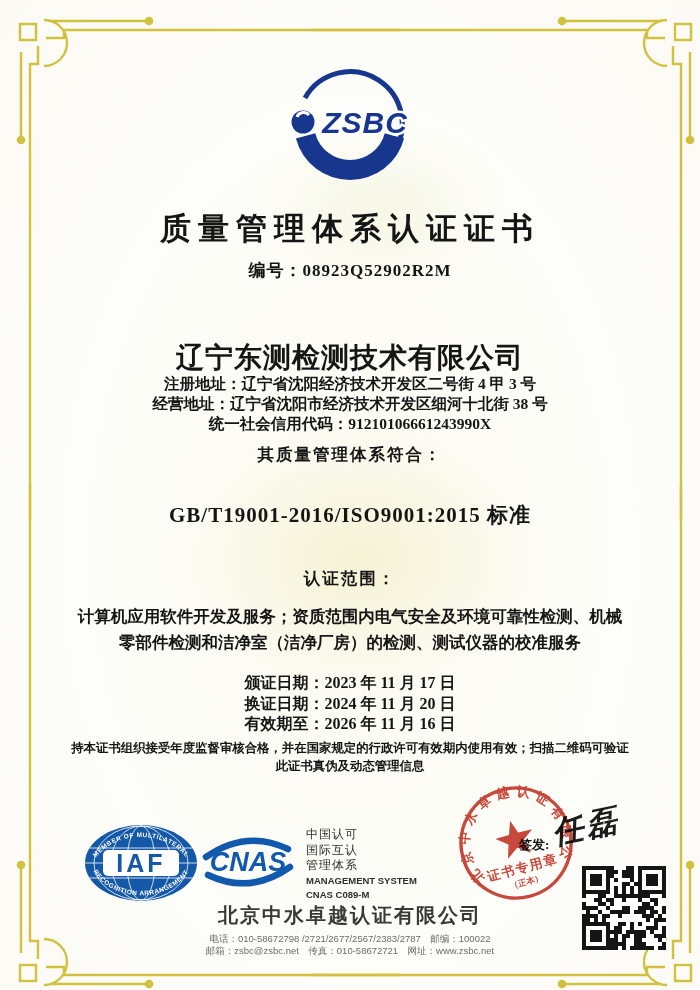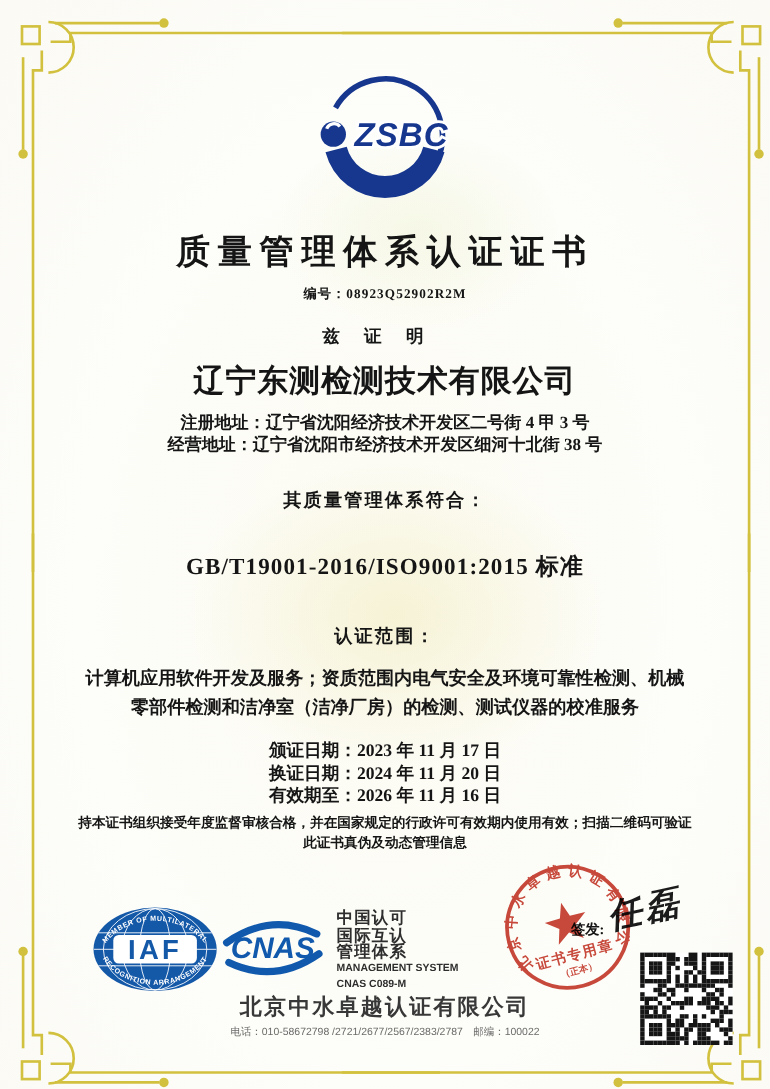--- a/index.html
+++ b/index.html
@@ -7,44 +7,44 @@
         background:radial-gradient(ellipse at 50% 55%, #fcfbf2 0%, #fdfdf9 55%, #fbfaf5 100%);
         font-family:"Liberation Serif","DejaVu Serif",serif;color:#151515;}
   .abs{position:absolute;left:0;width:700px;text-align:center;}
   .tint{position:absolute;pointer-events:none;}
   .t1{left:170px;top:420px;width:380px;height:280px;background:radial-gradient(closest-side,rgba(232,220,140,.28),rgba(232,220,140,0));}
   .t2{left:250px;top:120px;width:260px;height:180px;background:radial-gradient(closest-side,rgba(215,225,150,.18),rgba(215,225,150,0));}
   svg{position:absolute;overflow:visible;}
   .frame{left:0;top:0;}
   .title{top:208px;font-family:"Liberation Sans","DejaVu Sans",sans-serif;font-weight:bold;
          font-size:31px;letter-spacing:7px;margin-right:-7px;}
-  .certno{top:259px;font-size:12px;font-weight:bold;letter-spacing:1px;}
+  .certno{top:259px;font-size:17px;font-weight:bold;letter-spacing:1px;}
   .hereby{top:296px;font-size:16px;font-weight:bold;letter-spacing:22px;margin-right:-22px;}
-  .company{top:327px;font-size:28px;font-weight:bold;letter-spacing:1px;}
+  .company{top:339px;font-size:28px;font-weight:bold;letter-spacing:1px;}
   .info{font-size:15.5px;font-weight:bold;}
   .reg{top:374px;}  .biz{top:394px;}  .code{top:414px;}
   .sys{top:444px;font-size:16.5px;font-weight:bold;letter-spacing:2px;}
   .std{top:501px;font-size:21px;font-weight:bold;letter-spacing:1px;}
   .scope-label{top:568px;font-size:16.5px;font-weight:bold;letter-spacing:2px;}
   .scope{font-size:16.5px;font-weight:bold;}
   .l1{top:606px;}  .l2{top:632px;}
   .dates{top:673px;font-size:16px;font-weight:bold;line-height:20.5px;}
   .note{top:740px;font-size:12.4px;font-weight:bold;line-height:17.5px;}
   .sig-label{position:absolute;left:519px;top:836px;font-size:13px;font-weight:bold;}
   .sig-name{position:absolute;left:552px;top:806px;font-size:31px;font-style:italic;font-weight:bold;
             color:#1b1b1b;transform:rotate(-12deg);letter-spacing:3px;}
   .seal{left:446px;top:773px;mix-blend-mode:multiply;opacity:.92;}
   .qr{position:absolute;left:582px;top:866px;display:grid;
       grid-template-columns:repeat(21,4px);grid-template-rows:repeat(21,4px);background:#fff;}
   .qr i{background:#151515;display:block;}
   .iaf{left:81px;top:820px;}
   .cnas{left:200px;top:830px;}
   .accred{position:absolute;left:306px;top:827px;text-align:left;
           font-family:"Liberation Sans","DejaVu Sans",sans-serif;color:#2e2e2e;}
-  .accred .cn{display:block;font-size:15px;font-weight:bold;line-height:15.5px;letter-spacing:1px;}
+  .accred .cn{display:block;font-size:12px;font-weight:normal;line-height:15.5px;letter-spacing:1px;}
   .accred .en{display:block;font-size:9.5px;font-weight:bold;line-height:14px;}
   .issuer{top:902px;font-family:"Liberation Sans","DejaVu Sans",sans-serif;font-weight:bold;
           font-size:20px;letter-spacing:2px;color:#383838;}
   .footer{top:933px;font-family:"Liberation Sans","DejaVu Sans",sans-serif;
           font-size:9.5px;line-height:11.5px;color:#6b6b6b;}
 </style>
 </head>
 <body>
 
 <div class="page">
@@ -74,24 +74,24 @@
   <svg class="zsbc" style="left:265px;top:64px" width="170" height="120" viewBox="-85 -60 170 120">
     <path d="M -45 -26 A 52 52 0 1 1 42.6 29.8" fill="none" stroke="#17378f" stroke-width="5"></path>
     <path d="M -54.1 14.5 A 56 56 0 0 0 54.1 14.5 L 34.8 9.3 A 36 36 0 0 1 -34.8 9.3 Z" fill="#17378f" stroke="none"></path>
     <circle cx="-47" cy="-2" r="11.5" fill="#17378f"></circle>
     <path d="M -53 -7 A 7 7 0 0 1 -41 -9" fill="none" stroke="#ffffff" stroke-width="3"></path>
     <text x="15" y="9" text-anchor="middle" font-family="Liberation Sans, DejaVu Sans, sans-serif" font-size="30" font-style="italic" font-weight="800" letter-spacing="1" fill="#17378f" stroke="#ffffff" stroke-width="5" paint-order="stroke">ZSBC</text>
   </svg>
 
   <div class="abs title">质量管理体系认证证书</div>
   <div class="abs certno">编号：08923Q52902R2M</div>
-  <div class="abs hereby">兹证明</div>
   <div class="abs company">辽宁东测检测技术有限公司</div>
   <div class="abs info reg">注册地址：辽宁省沈阳经济技术开发区二号街 4 甲 3 号</div>
   <div class="abs info biz">经营地址：辽宁省沈阳市经济技术开发区细河十北街 38 号</div>
+  <div class="abs info code">统一社会信用代码：91210106661243990X</div>
   <div class="abs sys">其质量管理体系符合：</div>
   <div class="abs std">GB/T19001-2016/ISO9001:2015 标准</div>
   <div class="abs scope-label">认证范围：</div>
   <div class="abs scope l1">计算机应用软件开发及服务；资质范围内电气安全及环境可靠性检测、机械</div>
   <div class="abs scope l2">零部件检测和洁净室（洁净厂房）的检测、测试仪器的校准服务</div>
 
   <div class="abs dates">
     <div>颁证日期：2023 年 11 月 17 日</div>
     <div>换证日期：2024 年 11 月 20 日</div>
     <div>有效期至：2026 年 11 月 16 日</div>
@@ -409,15 +409,16 @@
     <span class="cn">国际互认</span>
     <span class="cn">管理体系</span>
     <span class="en">MANAGEMENT SYSTEM</span>
     <span class="en">CNAS C089-M</span>
   </div>
 
   <div class="abs issuer">北京中水卓越认证有限公司</div>
 
   <div class="abs footer">
     <div>电话：010-58672798 /2721/2677/2567/2383/2787　邮编：100022</div>
+    <div>邮箱：zsbc@zsbc.net　传真：010-58672721　网址：www.zsbc.net</div>
   </div>
 
 </div>
 
 </body></html>

